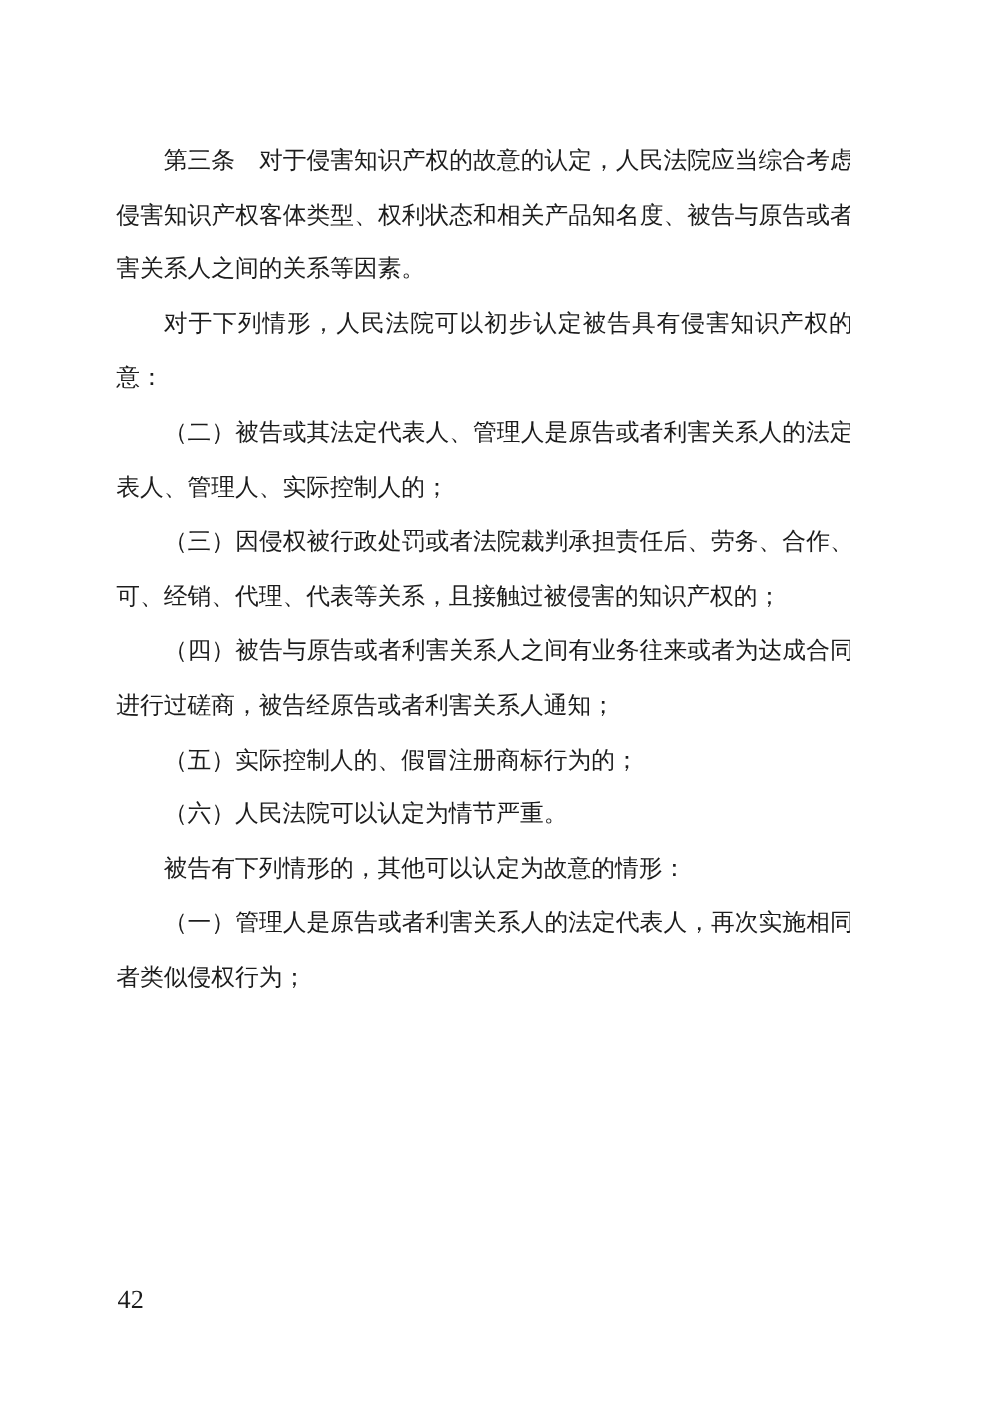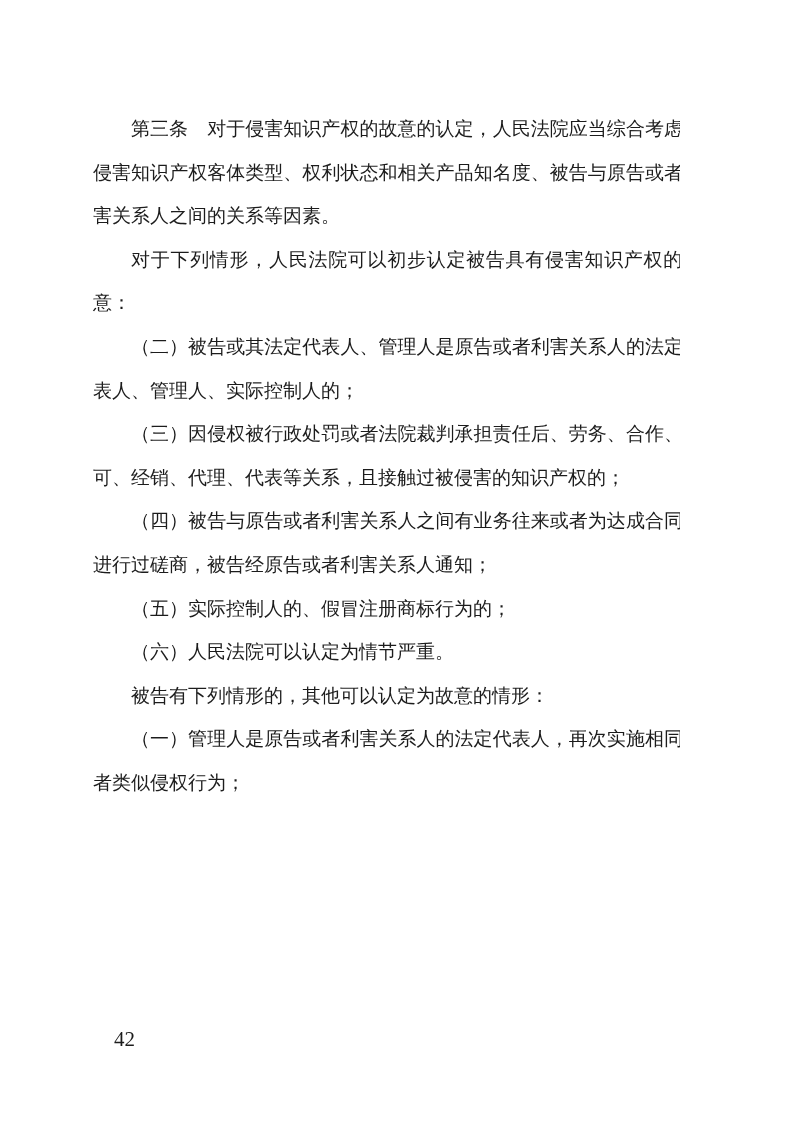--- a/index.html
+++ b/index.html
@@ -38,21 +38,20 @@
     text-indent: 2em;
   }
   .page-number {
     position: absolute;
     left: 94px;
     top: 1024px;
     font-size: 21px;
     line-height: 30px;
     color: var(--text-color);
     font-family: "Liberation Serif", "DejaVu Serif", serif;
-    margin-left: 20px;
   }
 </style>
 </head>
 <body>
 
 <div class="page">
   <div class="content">
       <p class="para">第三条　对于侵害知识产权的故意的认定，人民法院应当综合考虑被侵害知识产权客体类型、权利状态和相关产品知名度、被告与原告或者利害关系人之间的关系等因素。</p>
       <p class="para">对于下列情形，人民法院可以初步认定被告具有侵害知识产权的故意：</p>
       <p class="para">（二）被告或其法定代表人、管理人是原告或者利害关系人的法定代表人、管理人、实际控制人的；</p>

